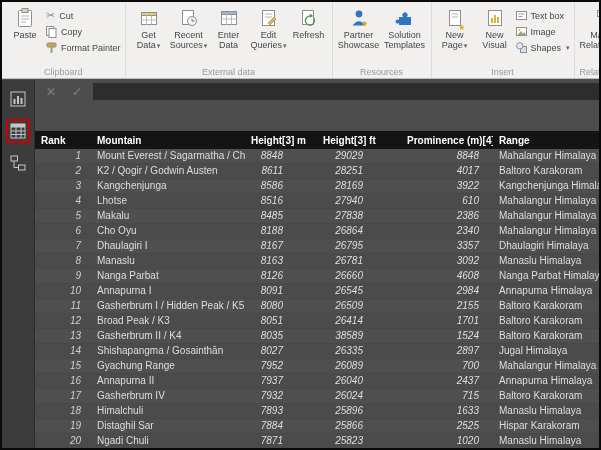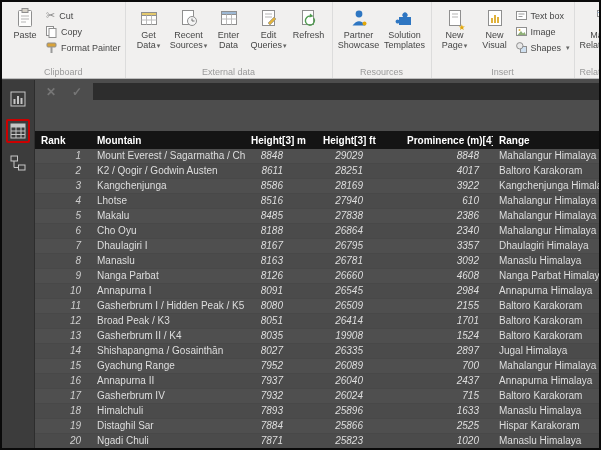--- a/index.html
+++ b/index.html
@@ -417,21 +417,21 @@
             <td class="c1">Broad Peak / K3</td>
             <td class="c2">8051</td>
             <td class="c3">26414</td>
             <td class="c4">1701</td>
             <td class="c5">Baltoro Karakoram</td>
           </tr>
           <tr>
             <td class="c0">13</td>
             <td class="c1">Gasherbrum II / K4</td>
             <td class="c2">8035</td>
-            <td class="c3">19908</td>
+            <td class="c3">38589</td>
             <td class="c4">1524</td>
             <td class="c5">Baltoro Karakoram</td>
           </tr>
           <tr>
             <td class="c0">14</td>
             <td class="c1">Shishapangma / Gosainthān</td>
             <td class="c2">8027</td>
             <td class="c3">26335</td>
             <td class="c4">2897</td>
             <td class="c5">Jugal Himalaya</td>

